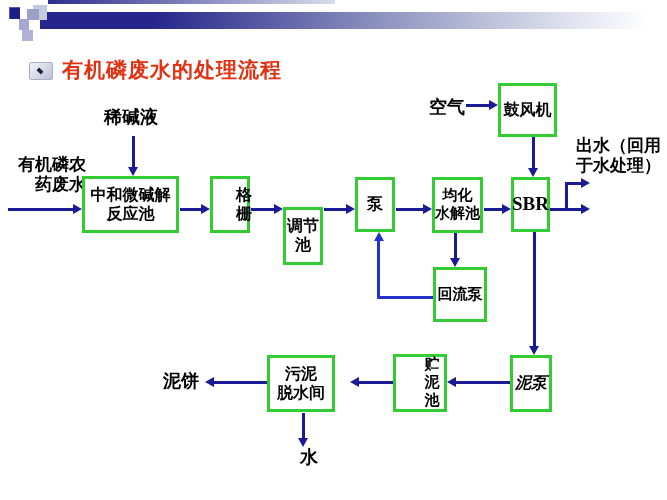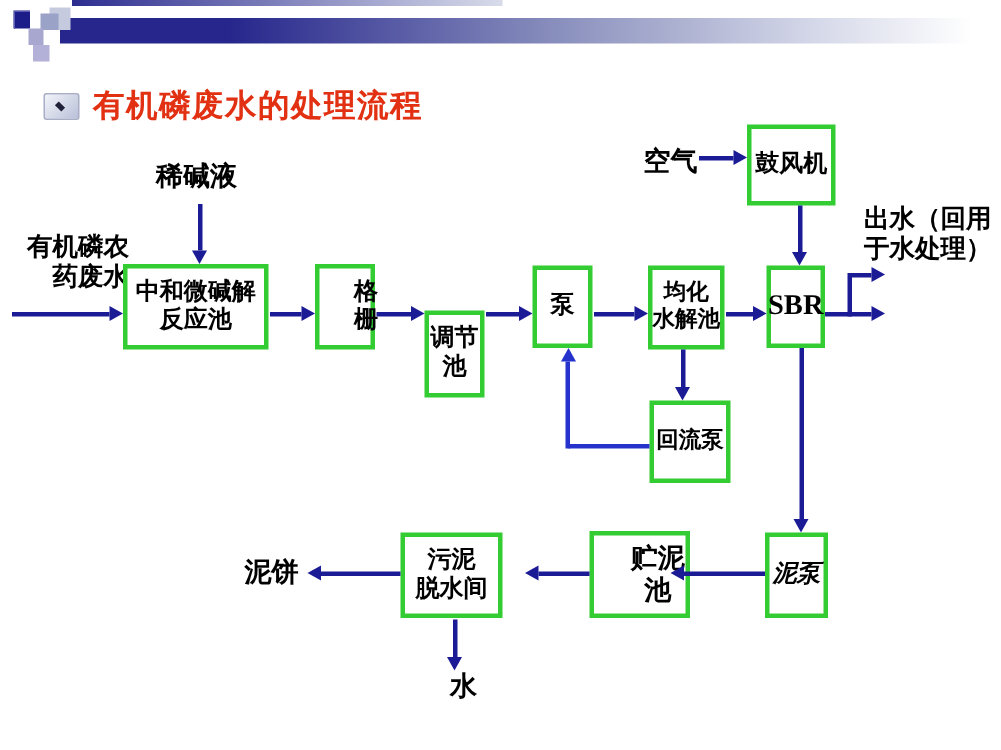--- a/index.html
+++ b/index.html
@@ -75,21 +75,21 @@
   <div class="box" style="left:210px;top:176px;width:40px;height:57px;padding-left:28px;">格栅</div>
   <div class="box" style="left:283px;top:175px;width:40px;height:58px;margin-top:32px;">调节
 池</div>
   <div class="box" style="left:355px;top:177px;width:40px;height:55px;">泵</div>
   <div class="box" style="left:432px;top:177px;width:51px;height:56px;font-size:15px;">均化
 水解池</div>
   <div class="box" style="left:511px;top:177px;width:39px;height:55px;font-size:19px;">SBR</div>
   <div class="box" style="left:498px;top:83px;width:59px;height:54px;">鼓风机</div>
   <div class="box" style="left:433px;top:267px;width:54px;height:55px;font-size:15px;">回流泵</div>
   <div class="box" style="left:510px;top:355px;width:42px;height:57px;font-style:italic;">泥泵</div>
-  <div class="box" style="left:393px;top:354px;width:67px;height:58px;font-size:18px;padding-left:24px;">贮泥池</div>
+  <div class="box" style="left:393px;top:354px;width:54px;height:58px;font-size:15px;padding-left:24px;">贮泥池</div>
   <div class="box" style="left:267px;top:355px;width:68px;height:57px;">污泥
 脱水间</div>
 
   <div class="hline" style="left:8px;top:208px;width:65px;"></div>
   <div class="ah ah-r" style="left:73px;top:204px;"></div>
 
   <div class="vline" style="left:132px;top:136px;height:31px;"></div>
   <div class="ah ah-d" style="left:128px;top:167px;"></div>
 
   <div class="hline" style="left:180px;top:208px;width:21px;"></div>

